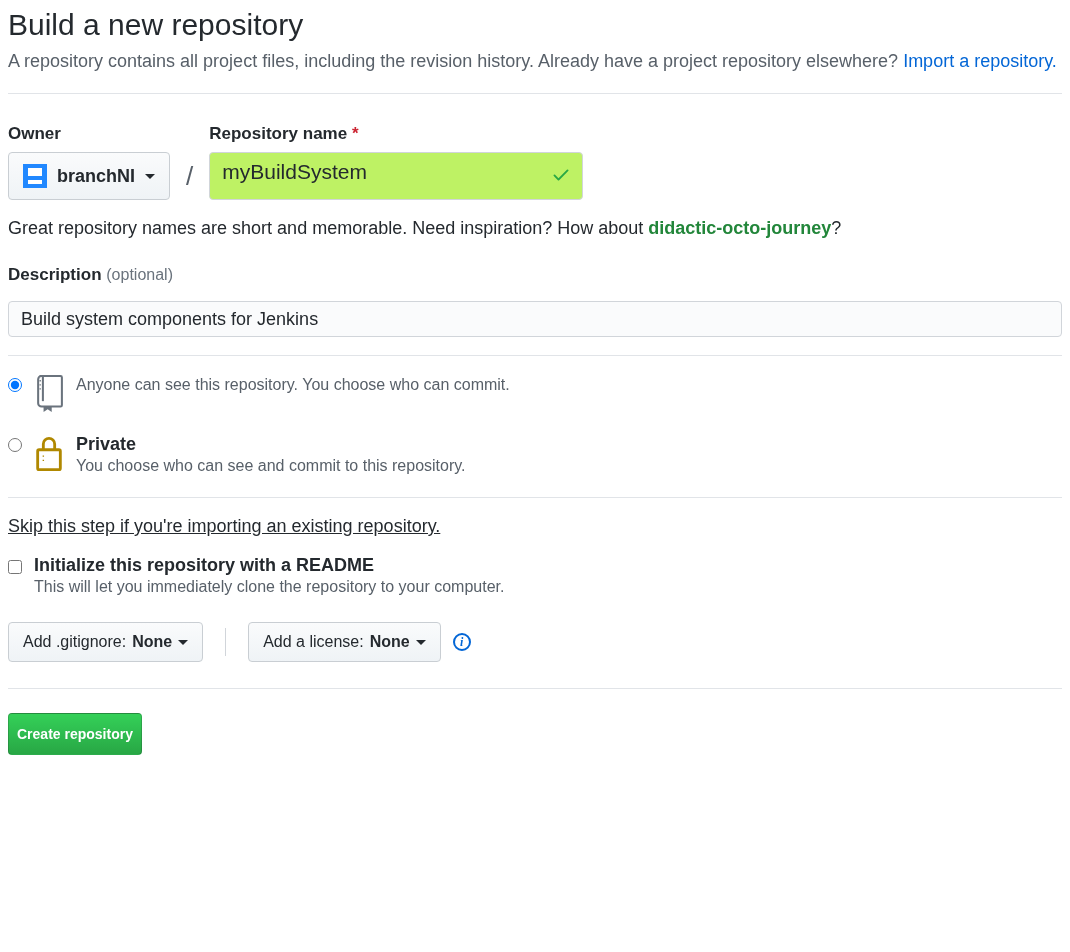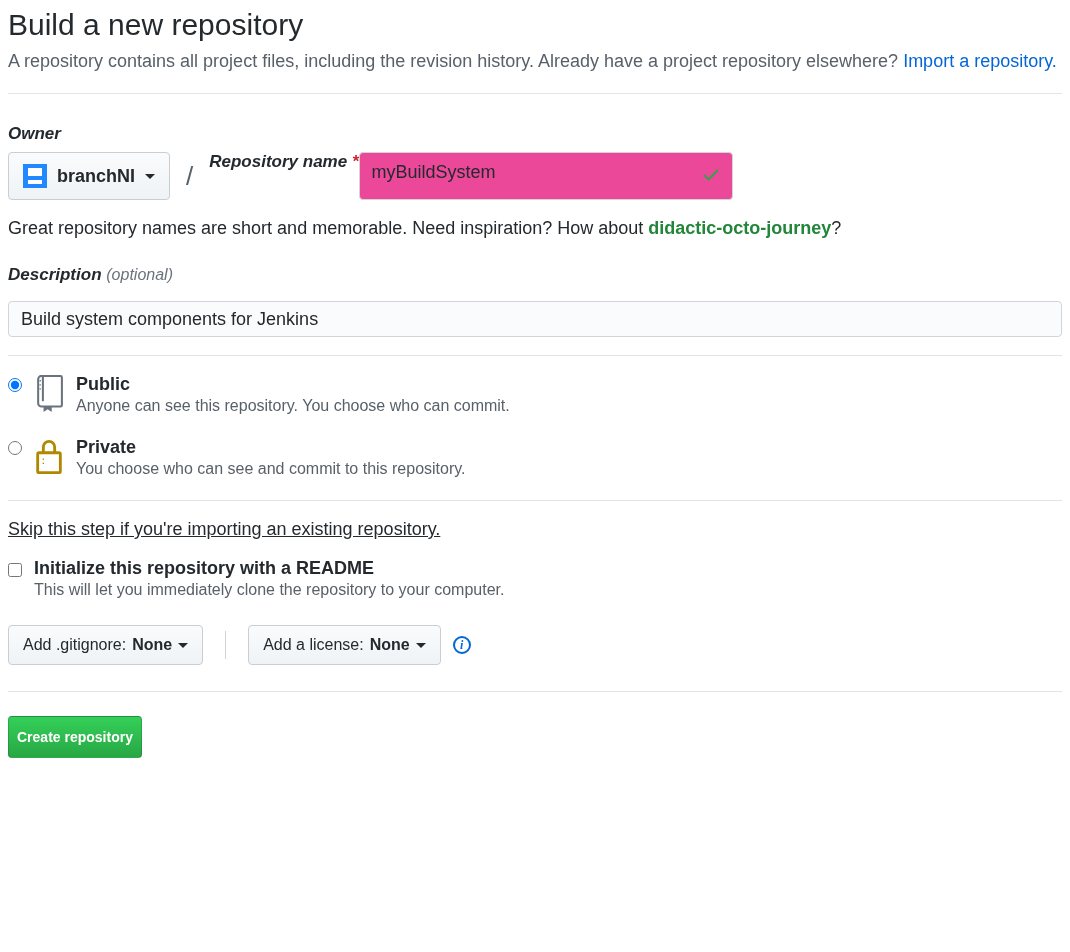--- a/index.html
+++ b/index.html
@@ -37,27 +37,26 @@
       border: none;
       border-top: 1px solid #e1e4e8;
       margin: 18px 0 18px 0;
     }
     .form-row {
       display: flex;
       align-items: flex-end;
       gap: 12px;
     }
     .form-group-owner { display: flex; flex-direction: column; }
-    .form-group-name { display: flex; flex-direction: row; }
+    .form-group-name { display: flex; flex-direction: column; }
     label.field-label {
       font-size: 17px;
       font-weight: 600;
       color: #24292e;
       margin-bottom: 8px;
-      font-style: italic;
     }
     .required { color: #cb2431; }
     .owner-btn {
       display: inline-flex;
       align-items: center;
       gap: 10px;
       padding: 8px 14px;
       font-size: 18px;
       font-weight: 600;
       background: linear-gradient(180deg,#fafbfc,#eff3f6);
@@ -101,24 +100,24 @@
       padding: 0 4px 8px 4px;
     }
     .repo-name-wrap {
       position: relative;
       width: 374px;
     }
     .repo-name-input {
       width: 100%;
       height: 48px;
       padding: 8px 40px 16px 12px;
-      font-size: 18px;
+      font-size: 21px;
       border: 1px solid #d1d5da;
       border-radius: 4px;
-      background: #ec4899;
+      background: #bef264;
       color: #24292e;
     }
     .check-icon {
       position: absolute;
       right: 12px;
       top: 50%;
       transform: translateY(-50%);
       color: #28a745;
     }
     .hint {
@@ -315,21 +314,20 @@
     <svg width="34" height="38" viewBox="0 0 24 28">
       <path fill="none" stroke="#6a737d" stroke-width="1.5" d="M5 1.5h15.5a1 1 0 011 1V23a1 1 0 01-1 1H6.5A2.5 2.5 0 014 21.5V4A2.5 2.5 0 016.5 1.5z"></path>
       <line x1="7.5" y1="1.5" x2="7.5" y2="20" stroke="#6a737d" stroke-width="1.5"></line>
       <path fill="#6a737d" d="M8 24h6v4l-3-2-3 2z"></path>
       <line x1="5" y1="5" x2="6" y2="5" stroke="#6a737d" stroke-width="1"></line>
       <line x1="5" y1="8" x2="6" y2="8" stroke="#6a737d" stroke-width="1"></line>
       <line x1="5" y1="11" x2="6" y2="11" stroke="#6a737d" stroke-width="1"></line>
     </svg>
   </span>
   <div class="vis-text">
-    <div class="title">Public</div>
     <div class="sub">Anyone can see this repository. You choose who can commit.</div>
   </div>
 </div>
 
 <div class="vis-option">
   <input type="radio" name="vis" style="">
   <span class="vis-icon">
     <svg width="34" height="40" viewBox="0 0 24 28">
       <path fill="none" stroke="#b08800" stroke-width="2" d="M8 11V7a4 4 0 018 0v4"></path>
       <rect x="4" y="11" width="16" height="14" rx="1" fill="none" stroke="#b08800" stroke-width="2"></rect>

